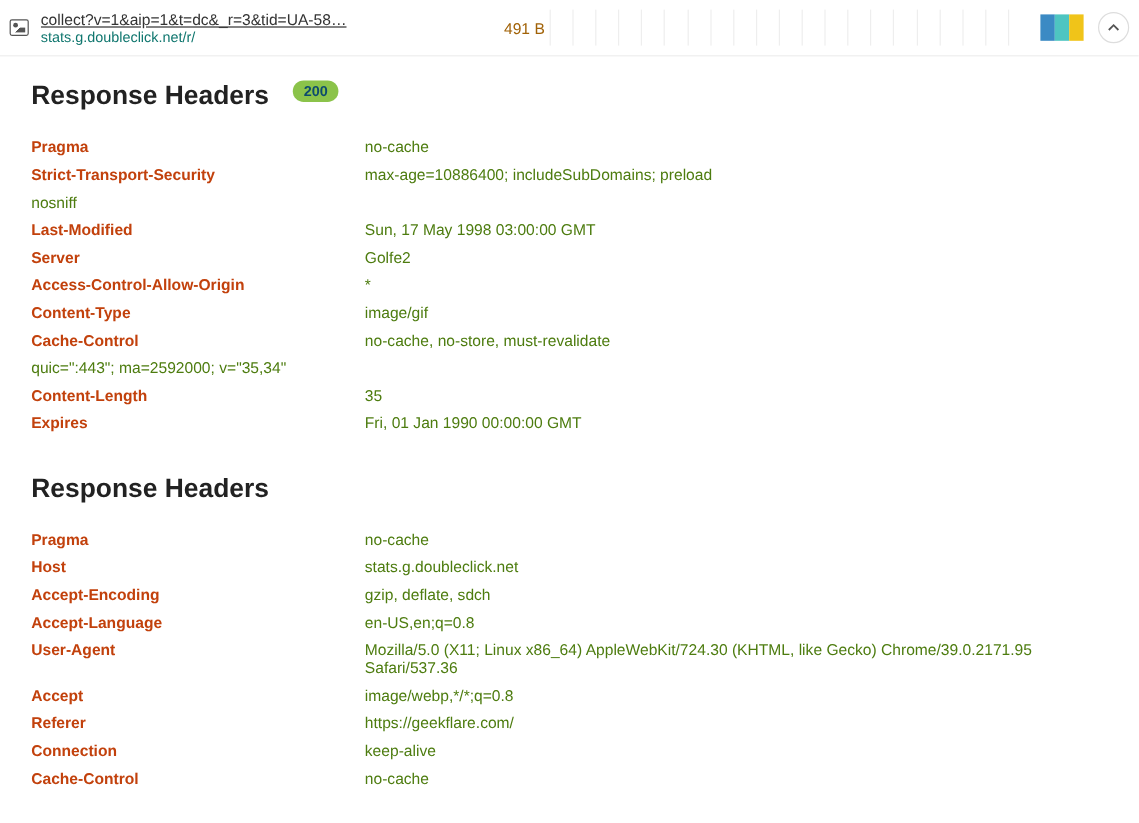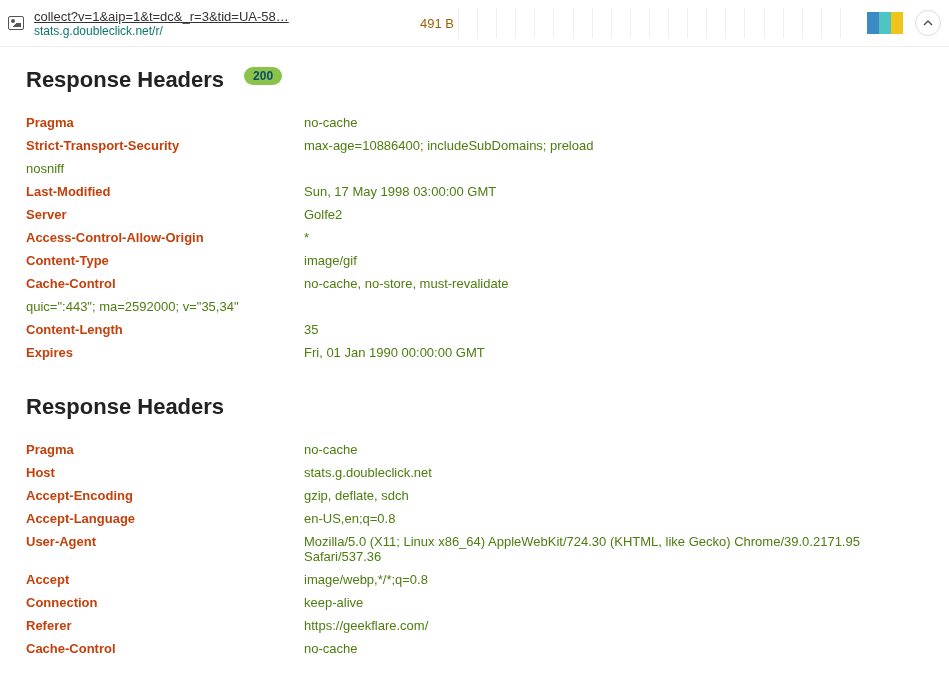--- a/index.html
+++ b/index.html
@@ -154,26 +154,26 @@
         </div>
         <div class="header-row">
           <div class="header-name">User-Agent</div>
           <div class="header-value">Mozilla/5.0 (X11; Linux x86_64) AppleWebKit/724.30 (KHTML, like Gecko) Chrome/39.0.2171.95 Safari/537.36</div>
         </div>
         <div class="header-row">
           <div class="header-name">Accept</div>
           <div class="header-value">image/webp,*/*;q=0.8</div>
         </div>
         <div class="header-row">
+          <div class="header-name">Referer</div>
+          <div class="header-value">https://geekflare.com/</div>
+        </div>
+        <div class="header-row">
           <div class="header-name">Connection</div>
           <div class="header-value">keep-alive</div>
-        </div>
-        <div class="header-row">
-          <div class="header-name">Referer</div>
-          <div class="header-value">https://geekflare.com/</div>
         </div>
         <div class="header-row">
           <div class="header-name">Cache-Control</div>
           <div class="header-value">no-cache</div>
         </div>
       </div>
   </div>
 
 </div>
 

